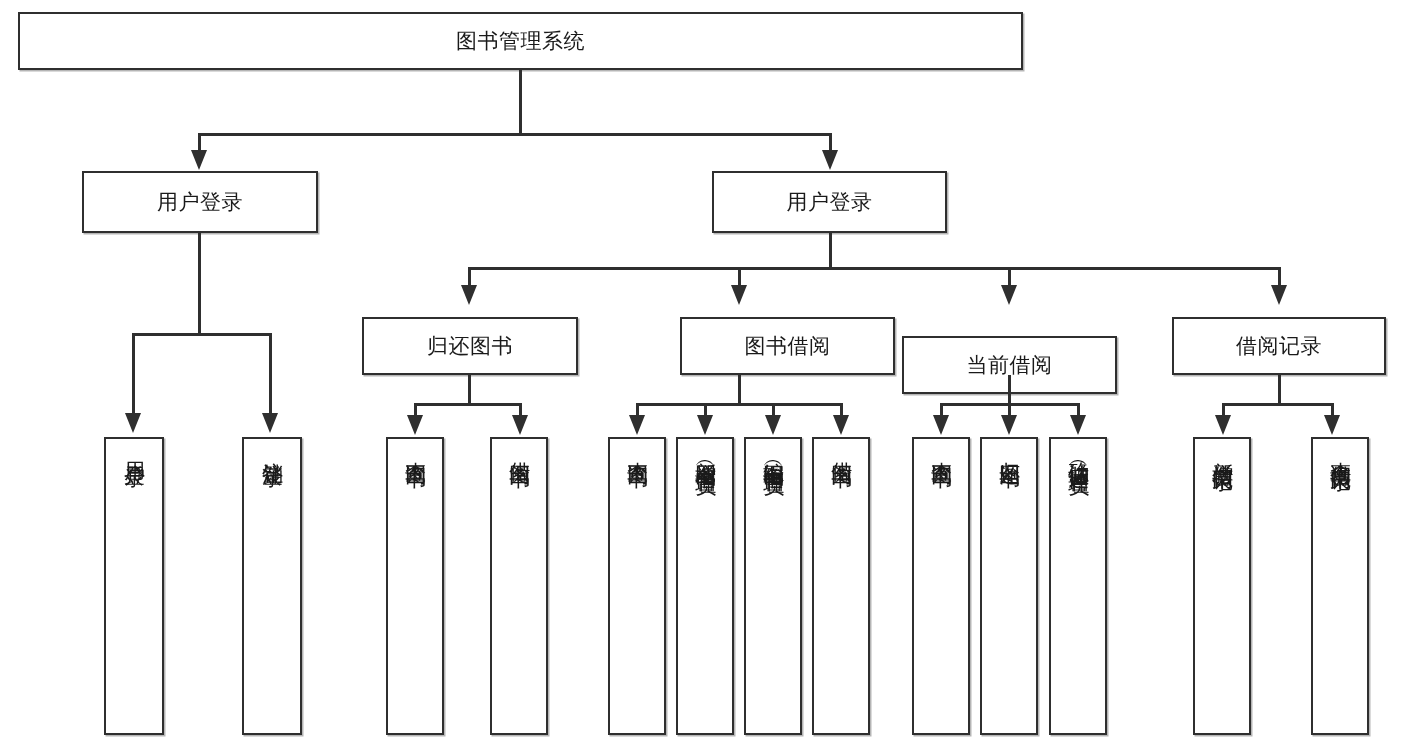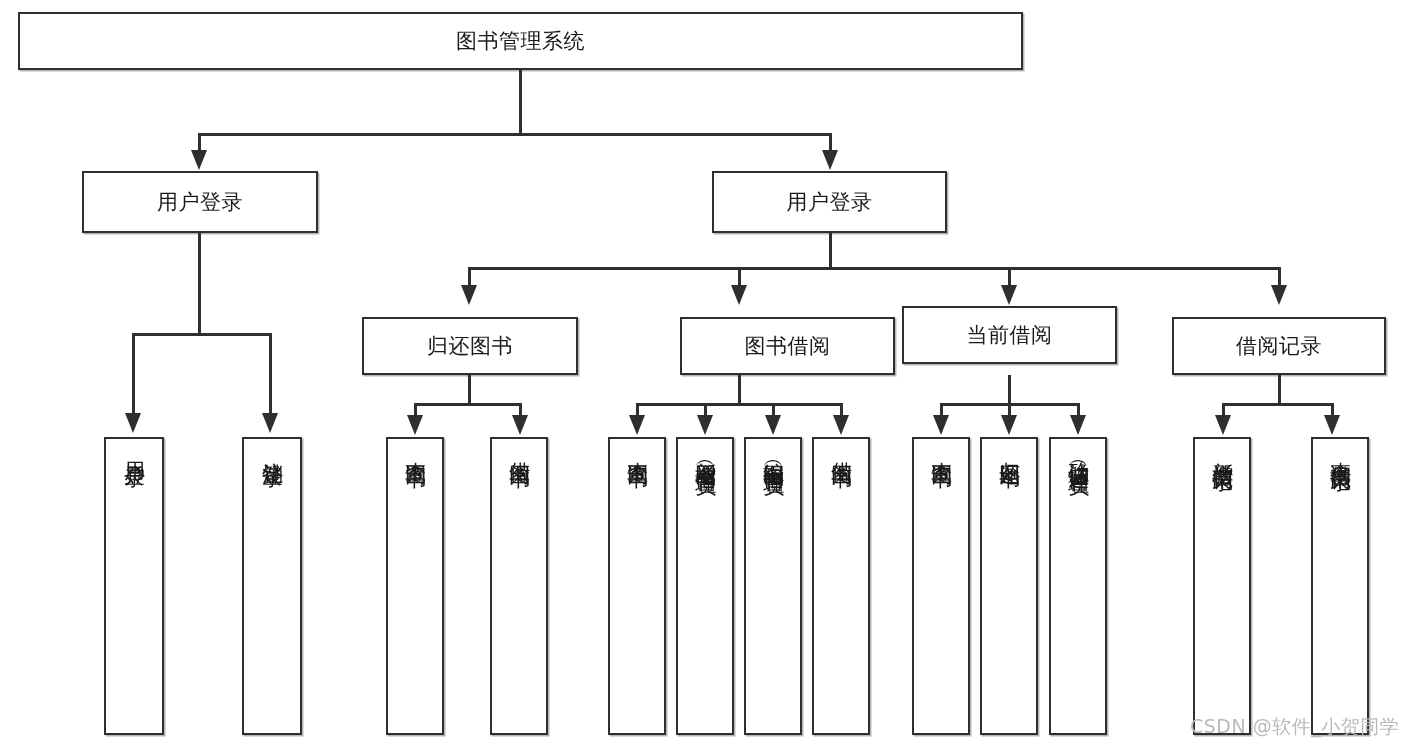--- a/index.html
+++ b/index.html
@@ -118,21 +118,21 @@
   <div class="arrow" style="left:1001px; top:285px;"></div>
   <div class="vline" style="left:1278px; top:267px; height:20px;"></div>
   <div class="arrow" style="left:1271px; top:285px;"></div>
 
   <div class="node" style="left:362px; top:317px; width:216px; height:58px;">
     <span class="label">归还图书</span>
   </div>
   <div class="node" style="left:632px; top:317px; width:215px; height:58px;margin-left:48px;">
     <span class="label">图书借阅</span>
   </div>
-  <div class="node" style="left:902px; top:306px; width:215px; height:58px;">
+  <div class="node" style="left:902px; top:336px; width:215px; height:58px;">
     <span class="label">当前借阅</span>
   </div>
   <div class="node" style="left:1172px; top:317px; width:214px; height:58px;">
     <span class="label">借阅记录</span>
   </div>
 
   <div class="vline" style="left:468px; top:375px; height:30px;"></div>
   <div class="hline" style="left:414px; top:403px; width:108px;"></div>
   <div class="vline" style="left:414px; top:403px; height:14px;"></div>
   <div class="arrow" style="left:407px; top:415px;"></div>
@@ -203,15 +203,14 @@
     <span class="label">确认归还（管理员）</span>
   </div>
 
   <div class="node vertical" style="left:1193px; top:437px; width:58px; height:298px;">
     <span class="label">新增借阅记录</span>
   </div>
   <div class="node vertical" style="left:1311px; top:437px; width:58px; height:298px;">
     <span class="label">查询借阅记录</span>
   </div>
 
-  <div id="watermark" style="left:1190px; top:714px;">CSDN @软件_小贺同学</div>
 
 </div>
 
 </body></html>

